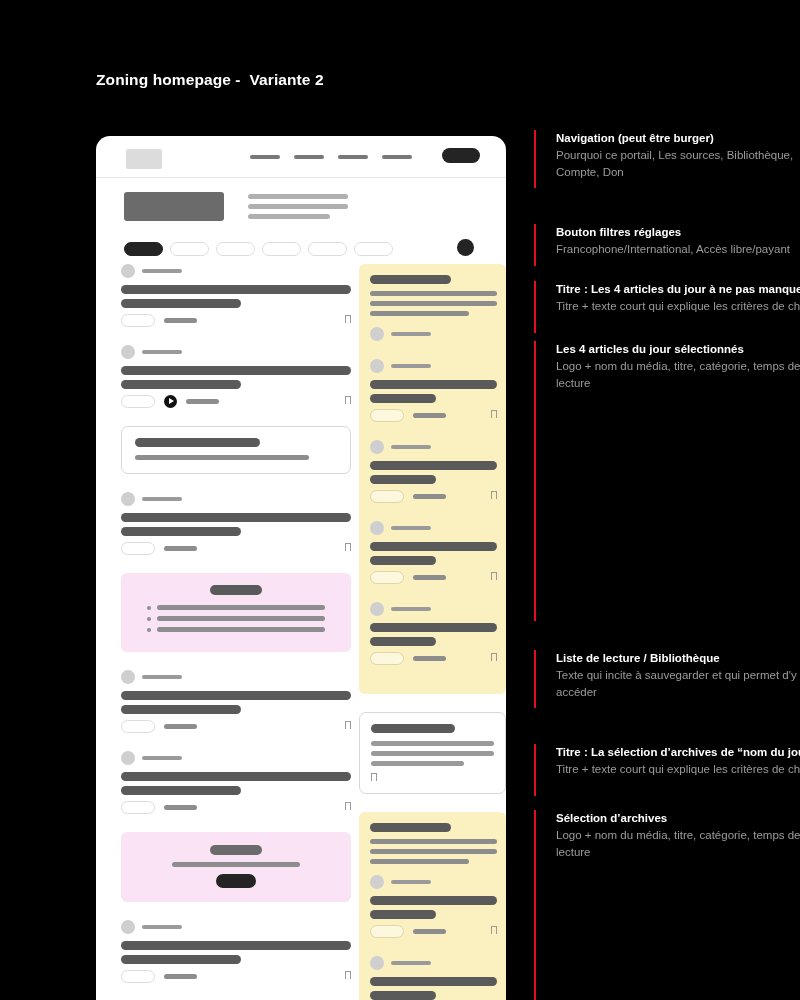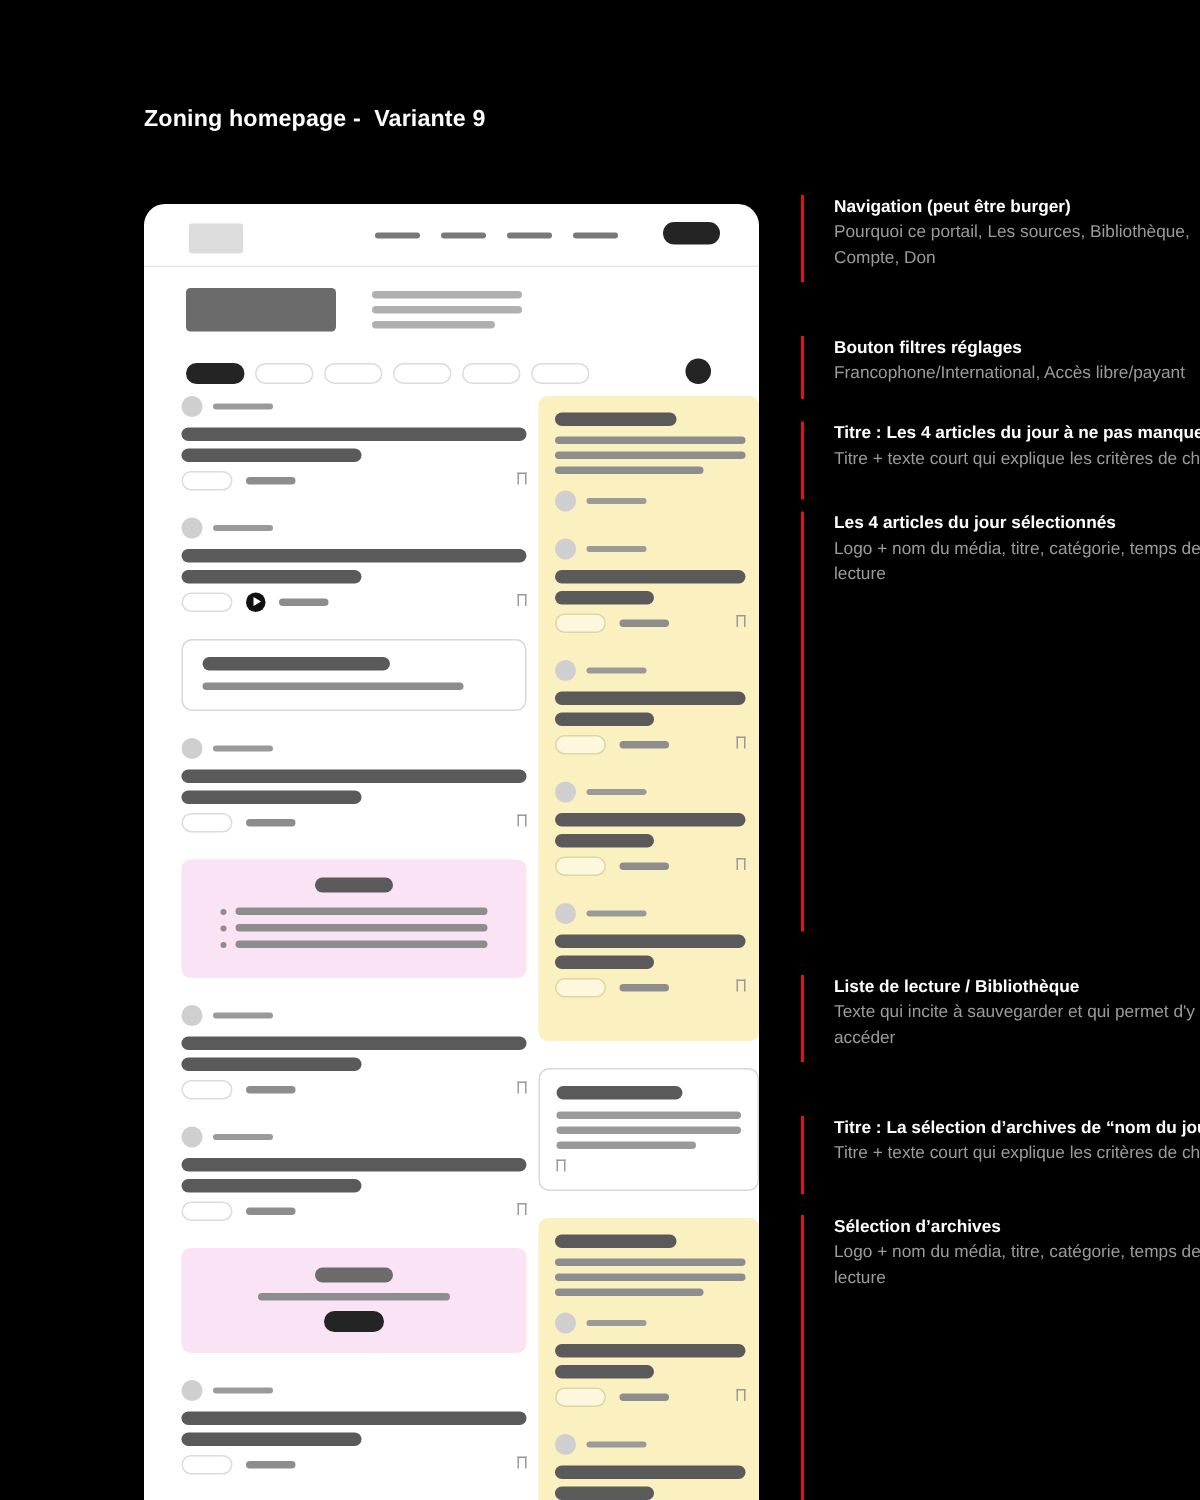--- a/index.html
+++ b/index.html
@@ -151,21 +151,21 @@
   .annot-desc {
     font-size: 11.5px; font-weight: 400; color: #9b9b9b;
     line-height: 17px;
   }
 </style>
 </head>
 <body>
 
 <div class="page">
 
-  <div class="doc-title">Zoning homepage -  Variante 9</div>
+  <div class="doc-title">Zoning homepage -  Variante 2</div>
 
   <div class="frame">
 
     <div class="frame-topbar">
       <div class="logo-box"></div>
       <div class="nav-dashes">
         <div class="nav-dash"></div>
         <div class="nav-dash"></div>
         <div class="nav-dash"></div>
         <div class="nav-dash"></div>

